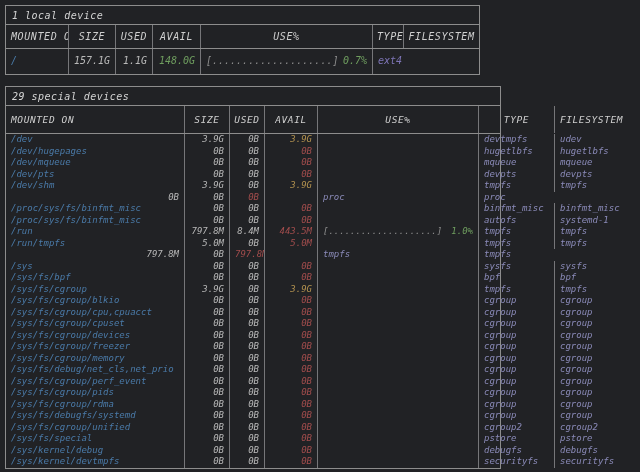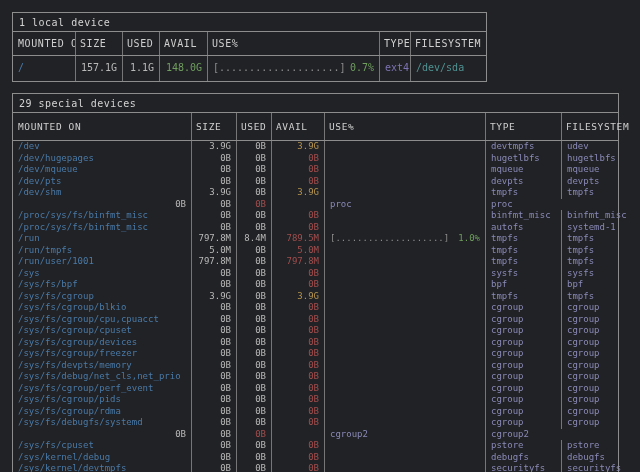--- a/index.html
+++ b/index.html
@@ -1,34 +1,35 @@
 <!DOCTYPE html>
 <html><head>
 <meta charset="utf-8">
 <style>
   html,body { margin:0; padding:0; background:#212225; }
   .screen {
     position:relative; width:640px; height:472px; box-sizing:border-box;
-    padding:12px; background:#212225; overflow:hidden;
+    padding:5px; background:#212225; overflow:hidden;
     font-family:"DejaVu Sans Mono", monospace;
+    font-style:italic;
   }
   .duf-table { border:1px solid #8d8d8d; box-sizing:border-box; }
   .t1 { width:475px; margin-bottom:11px; }
-  .t2 { width:607px; }
+  .t2 { width:496px; }
   .title {
     border-bottom:1px solid #8d8d8d; color:#d4d4d4; font-size:10px;
     padding:4px 6px 3px 6px; letter-spacing:0.5px; white-space:pre;
   }
   .grid { display:grid; }
   .t1 .grid { grid-template-columns:63px 47px 37px 48px 172px 31px 75px; }
   .t2 .grid { grid-template-columns:179px 45px 35px 53px 161px 76px 73px; }
   .c { box-sizing:border-box; border-right:1px solid #767679; white-space:pre; overflow:hidden; }
   .grid .c:last-child { border-right:none; }
   .header { border-bottom:1px solid #8d8d8d; color:#cfcfcf; }
-  .header .c { letter-spacing:0.6px; }
+  .header .c { text-align:center; letter-spacing:0.6px; }
   .t1 .header .c { padding:6px 4px; font-size:10px; }
   .t2 .header .c { padding:8px 4px; font-size:9.5px; }
   .header .c.mount-h { text-align:left; padding-left:5px; }
   .t1 .row .c { padding:7px 5px 8px 5px; font-size:10px; line-height:10px; }
   .t2 .row .c { padding:1px 5px; font-size:9px; line-height:9.5px; }
   .num { text-align:right; }
   .usebar { display:flex; justify-content:space-between; align-items:center; }
   .barstr { color:#8d8d8d; }
   .pct { padding-left:4px; }
   .blue     { color:#4a7aa8; }
@@ -57,21 +58,20 @@
       <span class="c">FILESYSTEM</span>
     </div>
     <div class="rows">
         <div class="grid row">
           <span class="c mount blue">/</span>
           <span class="c num plain">157.1G</span>
           <span class="c num plain">1.1G</span>
           <span class="c num green">148.0G</span>
           <span class="c usebar"><span class="barstr">[....................]</span><span class="pct green">0.7%</span></span>
           <span class="c type purple">ext4</span>
-          <span class="c fs teal">/dev/sda</span>
         </div>
       </div>
   </section>
 
   <section class="duf-table t2">
     <div class="title">29 special devices</div>
     <div class="grid header">
       <span class="c mount-h">MOUNTED ON</span>
       <span class="c">SIZE</span>
       <span class="c">USED</span>
@@ -149,36 +149,35 @@
           <span class="c num plain">0B</span>
           <span class="c num red">0B</span>
           <span class="c usebar"><span class="barstr"></span><span class="pct green"></span></span>
           <span class="c type lavender">autofs</span>
           <span class="c fs lavender">systemd-1</span>
         </div>
         <div class="grid row">
           <span class="c mount blue">/run</span>
           <span class="c num plain">797.8M</span>
           <span class="c num plain">8.4M</span>
-          <span class="c num red">789.5M</span>
+          <span class="c num red">443.5M</span>
           <span class="c usebar"><span class="barstr">[....................]</span><span class="pct green">1.0%</span></span>
           <span class="c type lavender">tmpfs</span>
           <span class="c fs lavender">tmpfs</span>
         </div>
         <div class="grid row">
           <span class="c mount blue">/run/tmpfs</span>
           <span class="c num plain">5.0M</span>
           <span class="c num plain">0B</span>
           <span class="c num red">5.0M</span>
           <span class="c usebar"><span class="barstr"></span><span class="pct green"></span></span>
           <span class="c type lavender">tmpfs</span>
           <span class="c fs lavender">tmpfs</span>
         </div>
         <div class="grid row">
-          <span class="c mount blue">/run/user/1001</span>
           <span class="c num plain">797.8M</span>
           <span class="c num plain">0B</span>
           <span class="c num red">797.8M</span>
           <span class="c usebar"><span class="barstr"></span><span class="pct green"></span></span>
           <span class="c type lavender">tmpfs</span>
           <span class="c fs lavender">tmpfs</span>
         </div>
         <div class="grid row">
           <span class="c mount blue">/sys</span>
           <span class="c num plain">0B</span>
@@ -245,21 +244,21 @@
         <div class="grid row">
           <span class="c mount blue">/sys/fs/cgroup/freezer</span>
           <span class="c num plain">0B</span>
           <span class="c num plain">0B</span>
           <span class="c num red">0B</span>
           <span class="c usebar"><span class="barstr"></span><span class="pct green"></span></span>
           <span class="c type lavender">cgroup</span>
           <span class="c fs lavender">cgroup</span>
         </div>
         <div class="grid row">
-          <span class="c mount blue">/sys/fs/devpts/memory</span>
+          <span class="c mount blue">/sys/fs/cgroup/memory</span>
           <span class="c num plain">0B</span>
           <span class="c num plain">0B</span>
           <span class="c num red">0B</span>
           <span class="c usebar"><span class="barstr"></span><span class="pct green"></span></span>
           <span class="c type lavender">cgroup</span>
           <span class="c fs lavender">cgroup</span>
         </div>
         <div class="grid row">
           <span class="c mount blue">/sys/fs/debug/net_cls,net_prio</span>
           <span class="c num plain">0B</span>
@@ -299,29 +298,30 @@
         <div class="grid row">
           <span class="c mount blue">/sys/fs/debugfs/systemd</span>
           <span class="c num plain">0B</span>
           <span class="c num plain">0B</span>
           <span class="c num red">0B</span>
           <span class="c usebar"><span class="barstr"></span><span class="pct green"></span></span>
           <span class="c type lavender">cgroup</span>
           <span class="c fs lavender">cgroup</span>
         </div>
         <div class="grid row">
+          <span class="c mount blue">/sys/fs/cgroup/unified</span>
           <span class="c num plain">0B</span>
           <span class="c num plain">0B</span>
           <span class="c num red">0B</span>
           <span class="c usebar"><span class="barstr"></span><span class="pct green"></span></span>
           <span class="c type lavender">cgroup2</span>
           <span class="c fs lavender">cgroup2</span>
         </div>
         <div class="grid row">
-          <span class="c mount blue">/sys/fs/cpuset</span>
+          <span class="c mount blue">/sys/fs/special</span>
           <span class="c num plain">0B</span>
           <span class="c num plain">0B</span>
           <span class="c num red">0B</span>
           <span class="c usebar"><span class="barstr"></span><span class="pct green"></span></span>
           <span class="c type lavender">pstore</span>
           <span class="c fs lavender">pstore</span>
         </div>
         <div class="grid row">
           <span class="c mount blue">/sys/kernel/debug</span>
           <span class="c num plain">0B</span>

